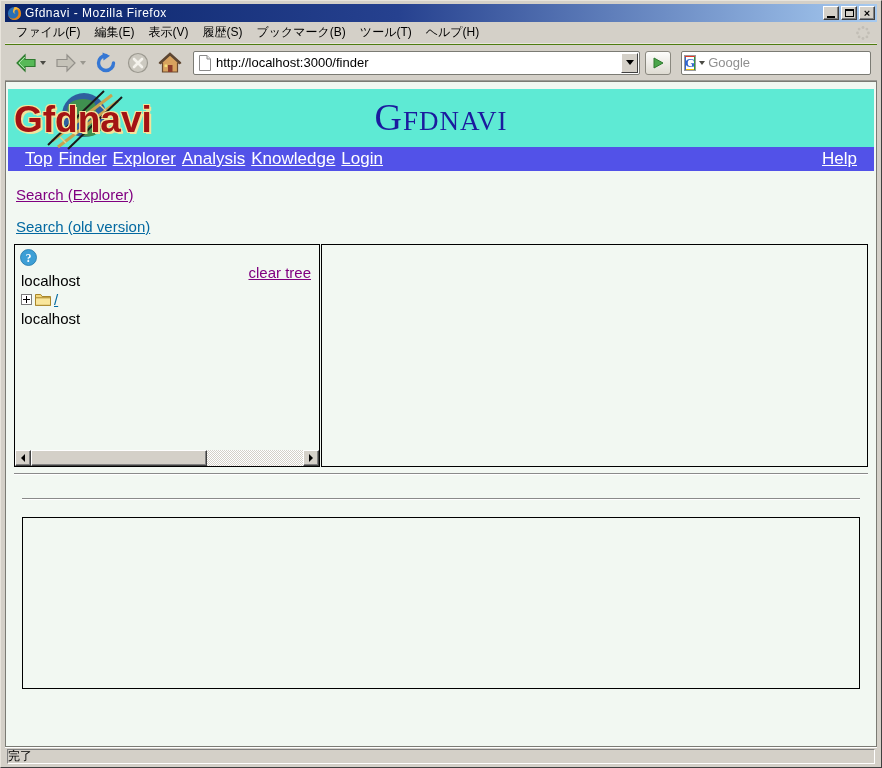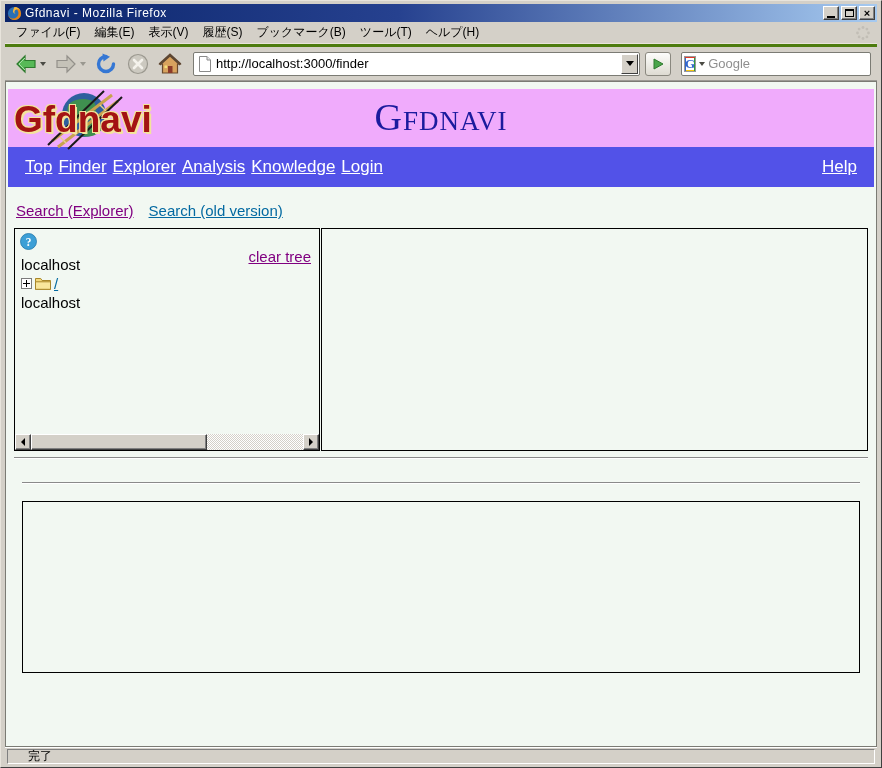--- a/index.html
+++ b/index.html
@@ -31,21 +31,21 @@
   .menubar { height:22px; background:#d4d0c8; display:flex; align-items:center;
              padding:0 4px; font-size:12px; color:#000; flex:0 0 auto;
              border-bottom:1px solid #e8e4dc; }
   .menubar .menu-item { padding:2px 7px; cursor:default; white-space:nowrap; }
   .menubar .spacer { flex:1; }
   .throbber { width:16px; height:16px; margin-right:2px; }
 
   
   .toolbar { height:37px; background:#d4d0c8; display:flex; align-items:center;
              padding:0 6px; gap:2px; flex:0 0 auto;
-             border-top:3px solid #4d7c0f; border-bottom:1px solid #9c9a94; }
+             border-top:1px solid #4d7c0f; border-bottom:1px solid #9c9a94; }
   .tool-btn { display:flex; align-items:center; padding:2px; border:1px solid transparent; }
   .drop { width:0; height:0; border-left:3px solid transparent; border-right:3px solid transparent;
           border-top:4px solid #4a4a44; margin-left:2px; }
   .drop.dim { border-top-color:#9a9890; }
 
   .urlbar { flex:1; height:24px; background:#fff; margin-left:6px;
             border:1px solid #7b7b74; border-radius:2px;
             display:flex; align-items:center; padding:0 1px 0 4px; }
   .urlbar input { flex:1; border:none; outline:none; font-size:13px; color:#000;
                   font-family:"Liberation Sans",sans-serif; background:transparent; padding:0 4px; }
@@ -65,37 +65,37 @@
             box-shadow: inset 0 1px 0 #e03a2a, inset 1px 0 0 #3366cc, inset -1px 0 0 #2c9e3f, inset 0 -1px 0 #f4c20d; }
   .searchbox input { flex:1; border:none; outline:none; font-size:13px; color:#000;
                      background:transparent; padding:0 3px; font-family:"Liberation Sans",sans-serif; }
   .searchbox input::placeholder { color:#8f8f8f; opacity:1; }
 
   
   .viewport { flex:1; background:#f2f8f2; border:1px solid #7b7b74; overflow:hidden;
               display:flex; flex-direction:column; position:relative; }
   .page { padding:7px 2px 0 2px; }
 
-  .header-band { background:#f0abfc; height:58px; position:relative; }
+  .header-band { background:#5eead4; height:58px; position:relative; }
   .logo { position:absolute; left:4px; top:2px; width:140px; height:56px; }
   .logo .globe { position:absolute; left:34px; top:-2px; }
   .logo .logo-text { position:absolute; left:2px; top:8px; font-size:37px; font-weight:bold;
                      color:#a31313; letter-spacing:0;
                      text-shadow:-1px -1px 0 #f3e49c, 1px -1px 0 #f3e49c, -1px 1px 0 #f3e49c, 1px 1px 0 #f3e49c, 2px 2px 0 #f3e49c; }
   .site-title { position:absolute; left:0; right:0; top:6px; text-align:center;
                 font-family:"Liberation Serif",serif; font-variant:small-caps;
                 font-size:38px; color:#1b1b9e; letter-spacing:1px; }
 
-  .navbar { background:#5252e8; height:40px; display:flex; align-items:center;
+  .navbar { background:#5252e8; height:24px; display:flex; align-items:center;
             padding:0 17px; gap:6px; font-size:17px; }
   .navbar a { color:#fff; text-decoration:underline; }
   .navbar .spacer { flex:1; }
 
   .page-body { padding:0 6px; }
-  .search-links { margin-top:15px; font-size:15px; display:flex; gap:15px; padding-left:2px; }
+  .search-links { margin-top:15px; font-size:15px; display:flex; gap:15px; padding-left:2px;flex-direction:column; }
   a.visited { color:#800080; text-decoration:underline; }
   a.unvisited { color:#0369a1; text-decoration:underline; }
 
   .tree-heading { margin-top:29px; font-size:15px; color:#000; padding-left:2px; }
 
   .panels { margin-top:9px; display:flex; align-items:stretch; }
   .tree-panel { width:306px; height:223px; border:1px solid #000; position:relative;
                 overflow:hidden; flex:0 0 auto; background:#f2f8f2; }
   .result-panel { flex:1; height:223px; border:1px solid #000; margin-left:1px; background:#f2f8f2; }
 
@@ -134,21 +134,21 @@
   hr.rule { border:none; border-top:1px solid #8a8a8a; border-bottom:1px solid #fff; height:0; }
   .rule-1 { margin:6px 0 0 0; }
   .rule-2 { margin:23px 8px 0 8px; }
 
   .bottom-box { margin:17px 8px 0 8px; height:172px; border:1px solid #000; background:#f2f8f2; }
 
   
   .statusbar { height:17px; background:#d4d0c8; border-top:1px solid #fff; flex:0 0 auto;
                display:flex; align-items:stretch; padding:1px 2px 0 2px; }
   .status-field { flex:1; border:1px solid; border-color:#808080 #fff #fff #808080;
-                  font-size:12px; color:#000; padding:0 20px; line-height:13px; }
+                  font-size:12px; color:#000; padding:0 0; line-height:13px; }
 </style>
 </head>
 <body>
 
 <div class="window">
 
   <div class="titlebar">
     <svg class="app-icon" viewBox="0 0 16 16">
       <circle cx="8" cy="8" r="7" fill="#2a6fb5"></circle>
       <path d="M8 1 a7 7 0 1 1 -6.9 8.2 C2.6 12.6 5.4 14.2 8.6 13 12.2 11.6 13.2 7.4 11.2 4.6 10.3 3.4 9.2 2.2 8 1 z" fill="#e8820e"></path>

